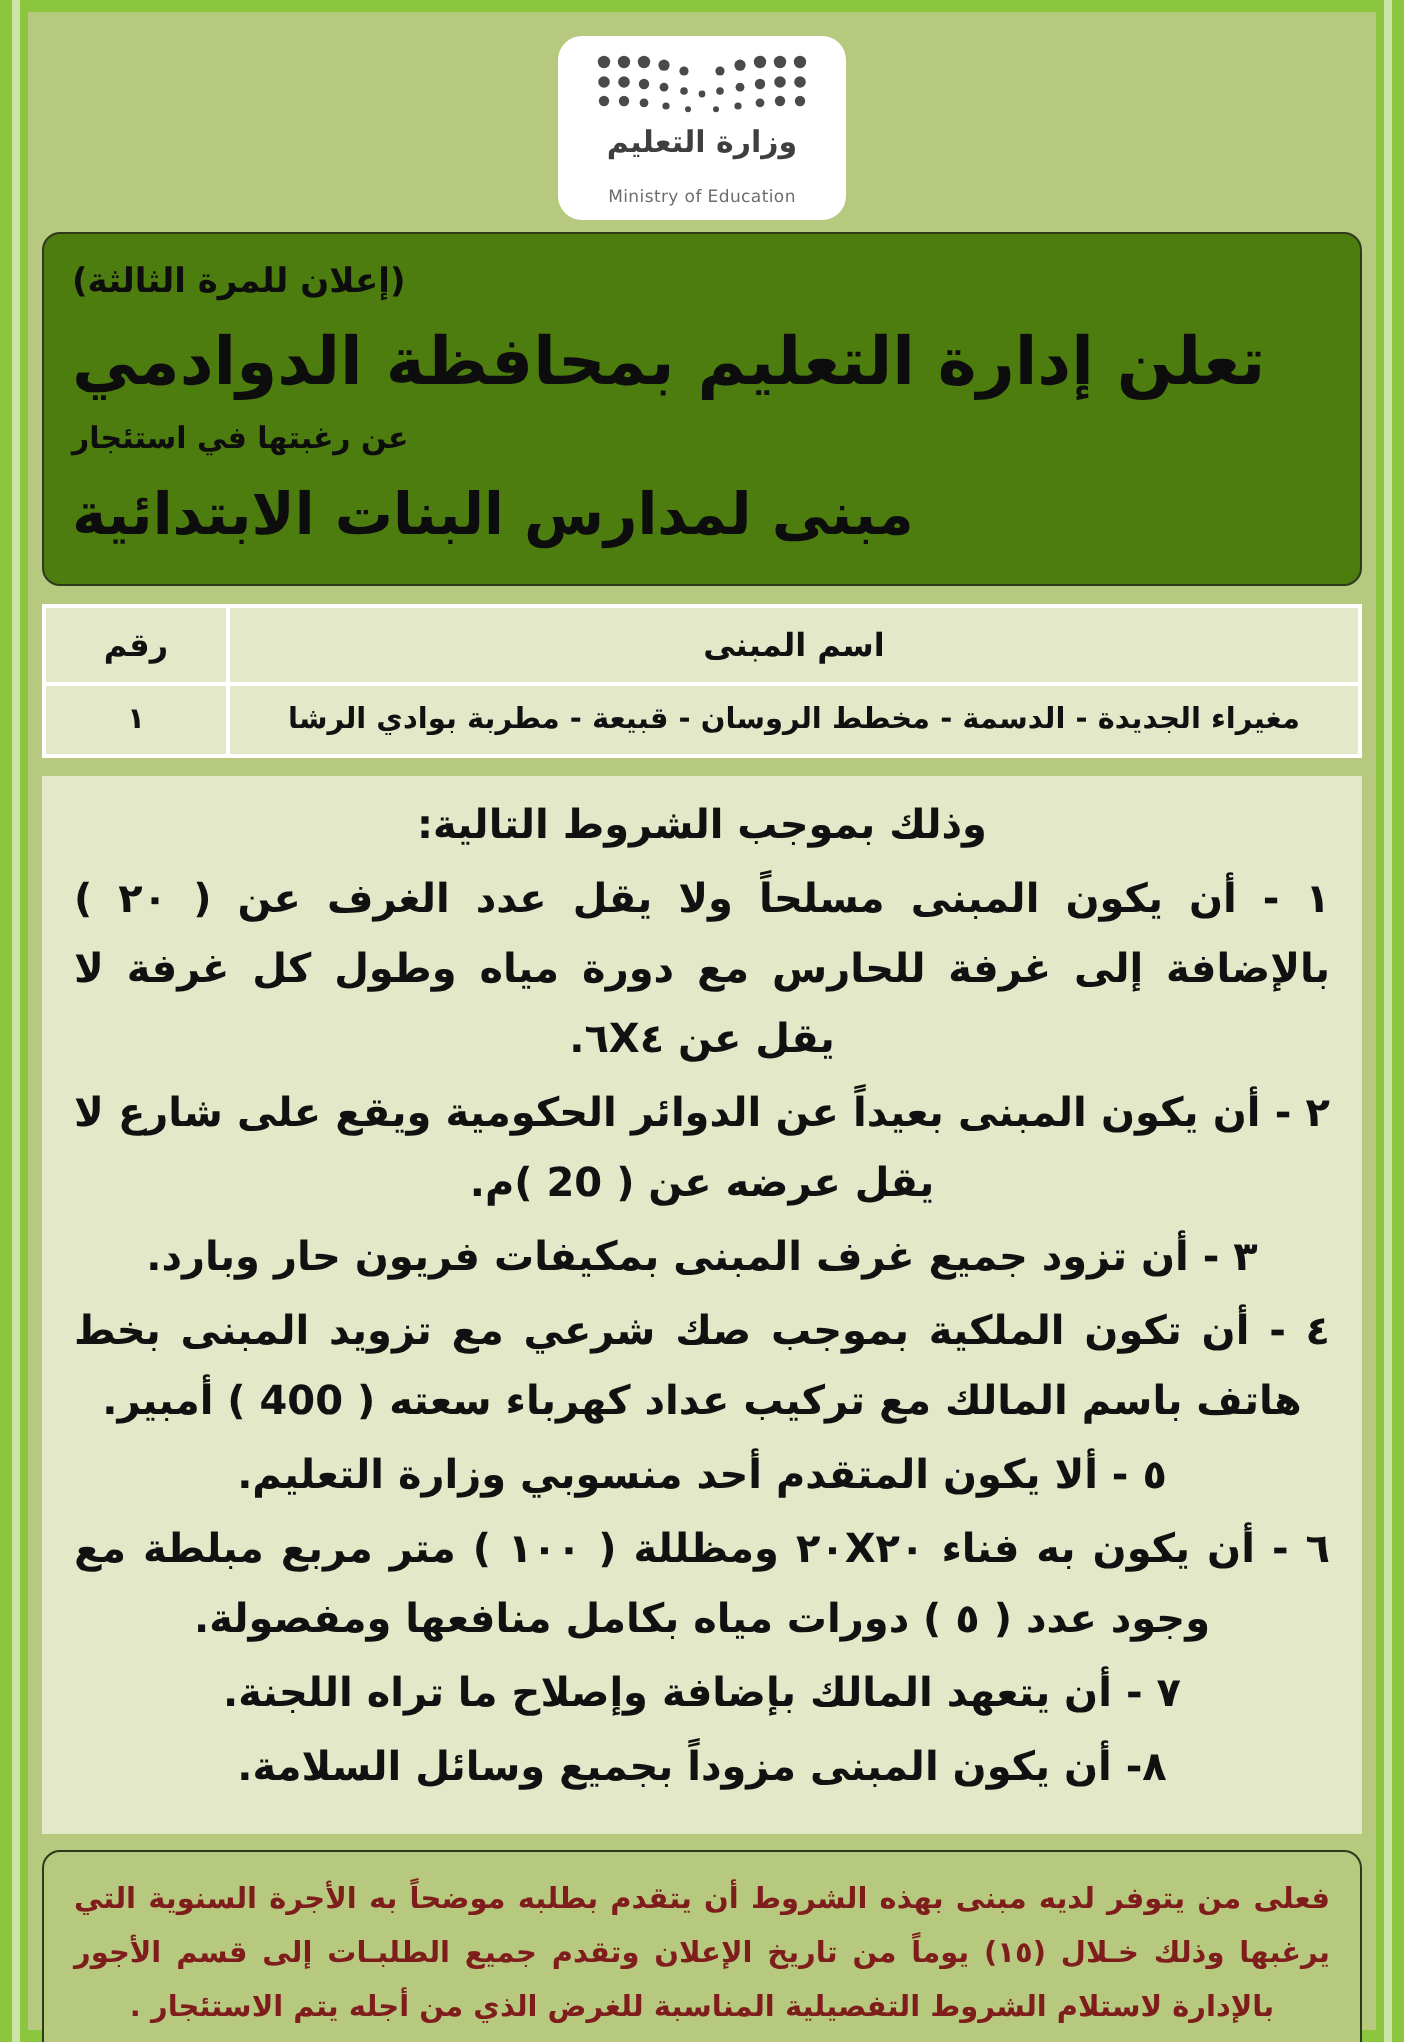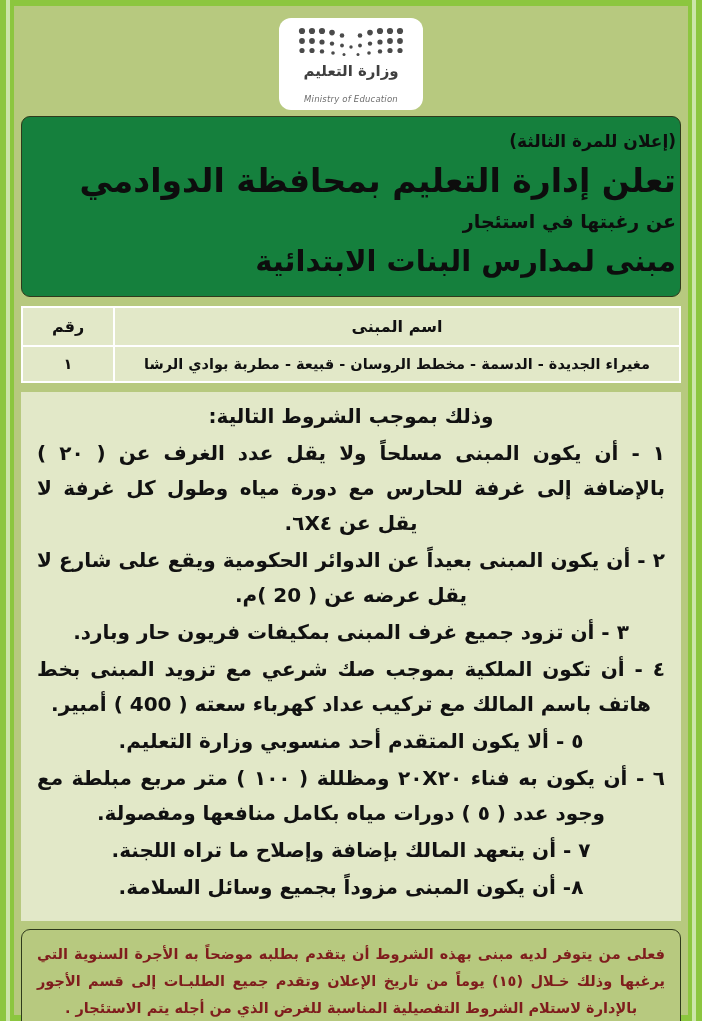--- a/index.html
+++ b/index.html
@@ -71,47 +71,46 @@
     color: #3f3f3f;
     margin-top: 3px;
     font-weight: 600;
   }
   .logo-en {
     font-size: 8.5px;
     color: #6d6d6d;
     letter-spacing: .2px;
     margin-top: 14px;
     direction: ltr;
-    font-style: italic;
   }
 
   
   .hero {
     border: 1.6px solid #2f3a1c;
     border-radius: 9px;
-    background: #15803d;
-    padding: 12px 4px 16px;
-    text-align: right;
+    background: #4d7c0f;
+    padding: 12px 14px 16px;
+    text-align: left;
     color: #0d0d0d;
     flex: 0 0 auto;
   }
   .hero-kicker {
     font-size: 17px;
     font-weight: bold;
     margin: 2px 0 12px;
   }
   .hero-line1 {
     font-size: 33px;
     font-weight: bold;
     line-height: 1.12;
     margin: 0 0 10px;
     letter-spacing: -.3px;
   }
   .hero-line2 {
-    font-size: 19px;
+    font-size: 15px;
     font-weight: bold;
     margin: 0 0 12px;
   }
   .hero-line3 {
     font-size: 29px;
     font-weight: bold;
     margin: 0 0 2px;
   }
 
   

